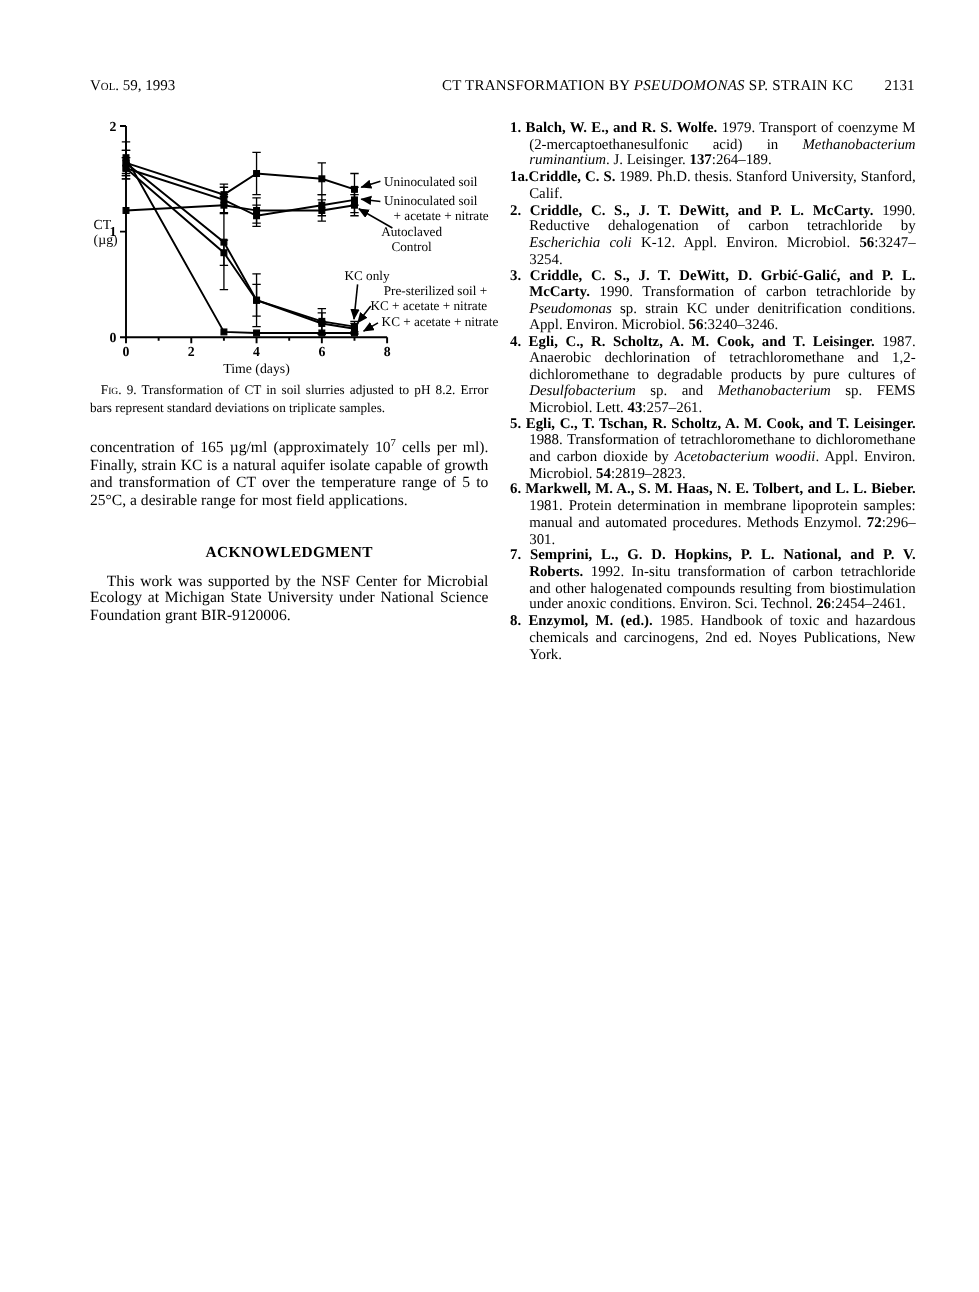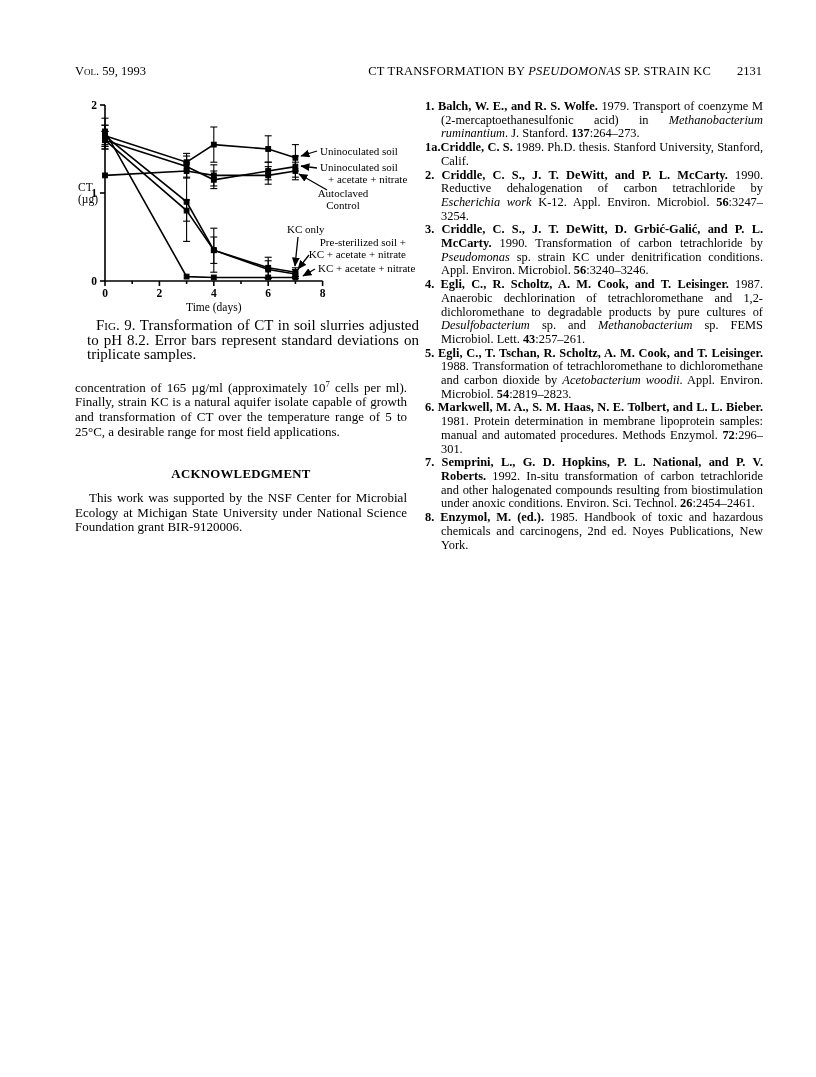--- a/index.html
+++ b/index.html
@@ -21,22 +21,22 @@
   }
   .header .right { display:flex; align-items:center; }
   .running-title { letter-spacing:0.2px; }
   .page-number { margin-left:26px; }
 
   .col-left { position:absolute; left:75px; top:93px; width:332px; }
   .col-right { position:absolute; left:425px; top:96px; width:338px; }
 
   .fig-wrap { position:relative; width:345px; height:221px; }
   .fig-caption {
-    margin-top:4px; font-size:15px; line-height:14.6px;
-    text-align:justify; text-indent:9px; width:332px;margin-left:12px;
+    margin-top:4px; font-size:11px; line-height:14.6px;
+    text-align:justify; text-indent:9px; width:332px;
   }
   .body-par {
     margin-top:19px; font-size:13px; line-height:14.6px; text-align:justify;
   }
   .ack-heading {
     margin-top:28px; font-size:12.8px; font-weight:bold; text-align:center;
     letter-spacing:0.3px;
   }
   .ack-par {
     margin-top:9px; font-size:13px; line-height:14.6px; text-align:justify;
@@ -251,25 +251,25 @@
           </svg></div>
       <figcaption class="fig-caption"><span class="sc">Fig. 9.</span><span> Transformation of CT in soil slurries adjusted to pH 8.2. Error bars represent standard deviations on triplicate samples.</span></figcaption>
     </figure>
     <p class="body-par"><span>concentration of 165 µg/ml (approximately 10</span><span class="sup">7</span><span> cells per ml). Finally, strain KC is a natural aquifer isolate capable of growth and transformation of CT over the temperature range of 5 to 25°C, a desirable range for most field applications.</span></p>
     <h3 class="ack-heading">ACKNOWLEDGMENT</h3>
     <p class="ack-par">This work was supported by the NSF Center for Microbial Ecology at Michigan State University under National Science Foundation grant BIR-9120006.</p>
   </div>
 
   <div class="col-right">
     <div class="refs-list">
-  <div class="ref"><span class="b">1. </span><span><span class="b">Balch, W. E., and R. S. Wolfe.</span><span> 1979. Transport of coenzyme M (2-mercaptoethanesulfonic acid) in </span><span class="i">Methanobacterium ruminantium</span><span>. J. Stanford. </span><span class="b">137</span><span>:264–273.</span></span></div>
+  <div class="ref"><span class="b">1. </span><span><span class="b">Balch, W. E., and R. S. Wolfe.</span><span> 1979. Transport of coenzyme M (2-mercaptoethanesulfonic acid) in </span><span class="i">Methanobacterium ruminantium</span><span>. J. Leisinger. </span><span class="b">137</span><span>:264–189.</span></span></div>
 
   <div class="ref"><span class="b">1a.</span><span><span class="b">Criddle, C. S.</span><span> 1989. Ph.D. thesis. Stanford University, Stanford, Calif.</span></span></div>
 
-  <div class="ref"><span class="b">2. </span><span><span class="b">Criddle, C. S., J. T. DeWitt, and P. L. McCarty.</span><span> 1990. Reductive dehalogenation of carbon tetrachloride by </span><span class="i">Escherichia work</span><span> K-12. Appl. Environ. Microbiol. </span><span class="b">56</span><span>:3247–3254.</span></span></div>
+  <div class="ref"><span class="b">2. </span><span><span class="b">Criddle, C. S., J. T. DeWitt, and P. L. McCarty.</span><span> 1990. Reductive dehalogenation of carbon tetrachloride by </span><span class="i">Escherichia coli</span><span> K-12. Appl. Environ. Microbiol. </span><span class="b">56</span><span>:3247–3254.</span></span></div>
 
   <div class="ref"><span class="b">3. </span><span><span class="b">Criddle, C. S., J. T. DeWitt, D. Grbić-Galić, and P. L. McCarty.</span><span> 1990. Transformation of carbon tetrachloride by </span><span class="i">Pseudomonas</span><span> sp. strain KC under denitrification conditions. Appl. Environ. Microbiol. </span><span class="b">56</span><span>:3240–3246.</span></span></div>
 
   <div class="ref"><span class="b">4. </span><span><span class="b">Egli, C., R. Scholtz, A. M. Cook, and T. Leisinger.</span><span> 1987. Anaerobic dechlorination of tetrachloromethane and 1,2-dichloromethane to degradable products by pure cultures of </span><span class="i">Desulfobacterium</span><span> sp. and </span><span class="i">Methanobacterium</span><span> sp. FEMS Microbiol. Lett. </span><span class="b">43</span><span>:257–261.</span></span></div>
 
   <div class="ref"><span class="b">5. </span><span><span class="b">Egli, C., T. Tschan, R. Scholtz, A. M. Cook, and T. Leisinger.</span><span> 1988. Transformation of tetrachloromethane to dichloromethane and carbon dioxide by </span><span class="i">Acetobacterium woodii</span><span>. Appl. Environ. Microbiol. </span><span class="b">54</span><span>:2819–2823.</span></span></div>
 
   <div class="ref"><span class="b">6. </span><span><span class="b">Markwell, M. A., S. M. Haas, N. E. Tolbert, and L. L. Bieber.</span><span> 1981. Protein determination in membrane lipoprotein samples: manual and automated procedures. Methods Enzymol. </span><span class="b">72</span><span>:296–301.</span></span></div>
 
   <div class="ref"><span class="b">7. </span><span><span class="b">Semprini, L., G. D. Hopkins, P. L. National, and P. V. Roberts.</span><span> 1992. In-situ transformation of carbon tetrachloride and other halogenated compounds resulting from biostimulation under anoxic conditions. Environ. Sci. Technol. </span><span class="b">26</span><span>:2454–2461.</span></span></div>

